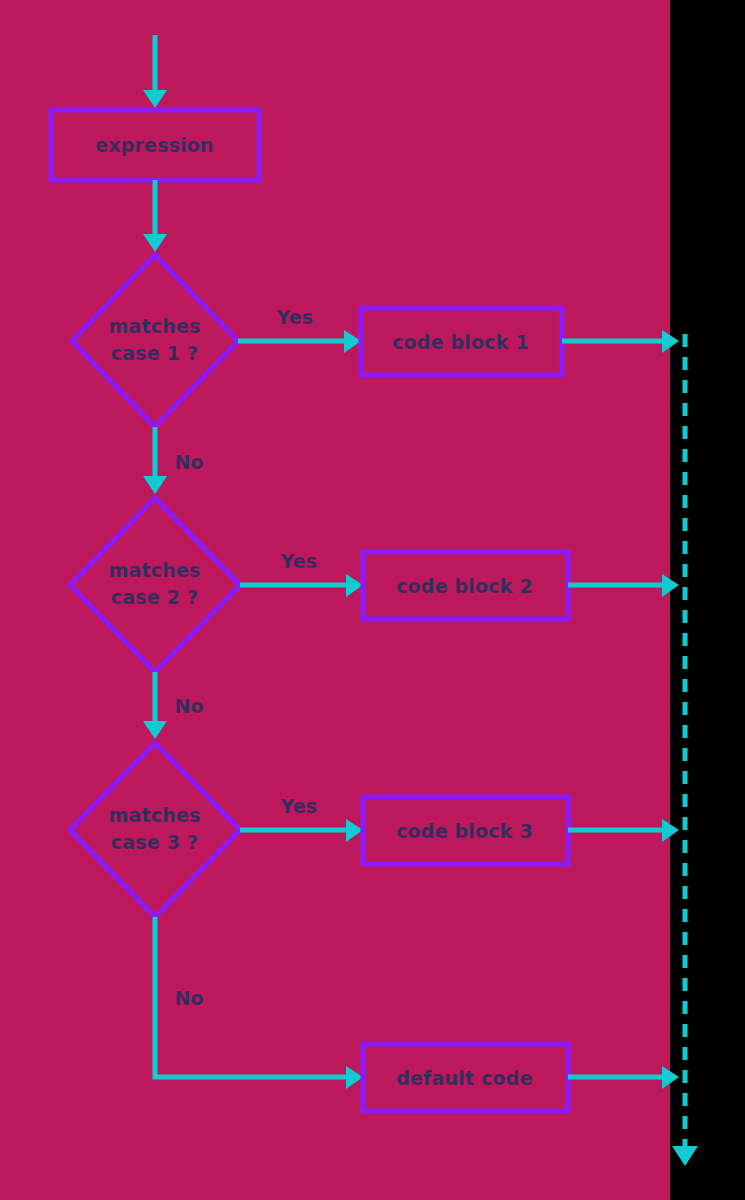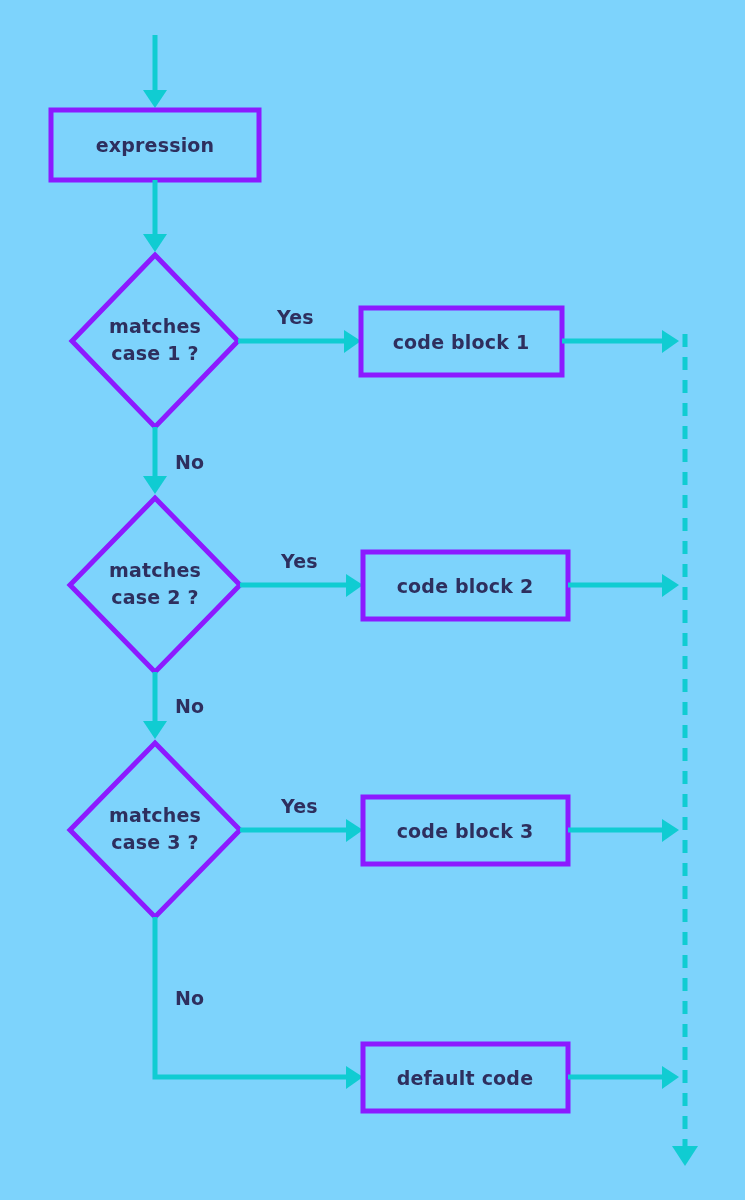--- a/index.html
+++ b/index.html
@@ -8,23 +8,23 @@
     background: #000000;
   }
   body {
     width: 745px;
     height: 1200px;
     overflow: hidden;
     font-family: "DejaVu Sans", sans-serif;
   }
   #flowchart-root {
     position: relative;
-    width: 745px;
+    width: 670px;
     height: 1200px;
-    background: #7dd3fc;
+    background: #be185d;
   }
   svg#diagram {
     display: block;
     width: 745px;
     height: 1200px;
   }
   .node-shape {
     fill: none;
     stroke: #8c1aff;
     stroke-width: 5;

